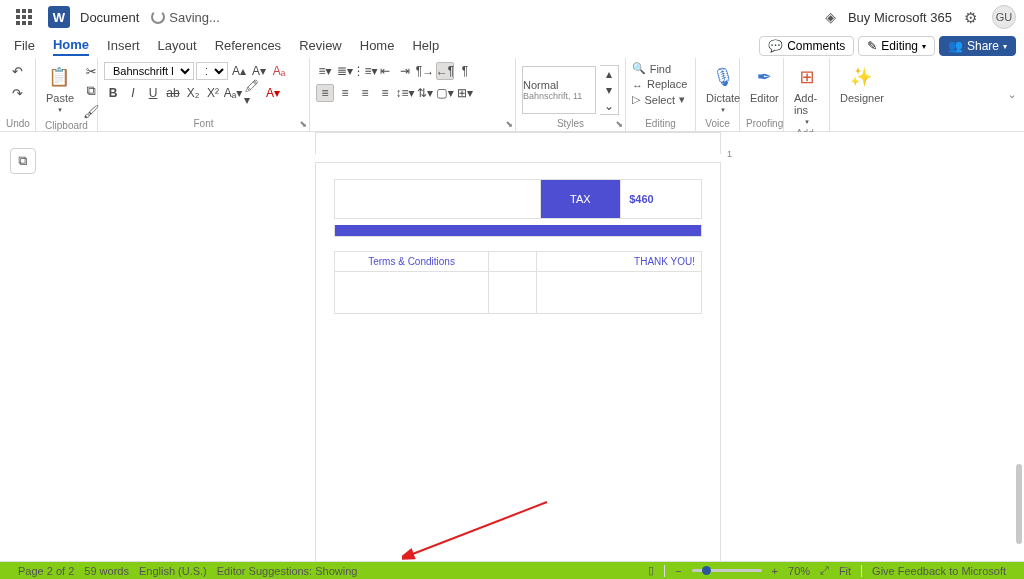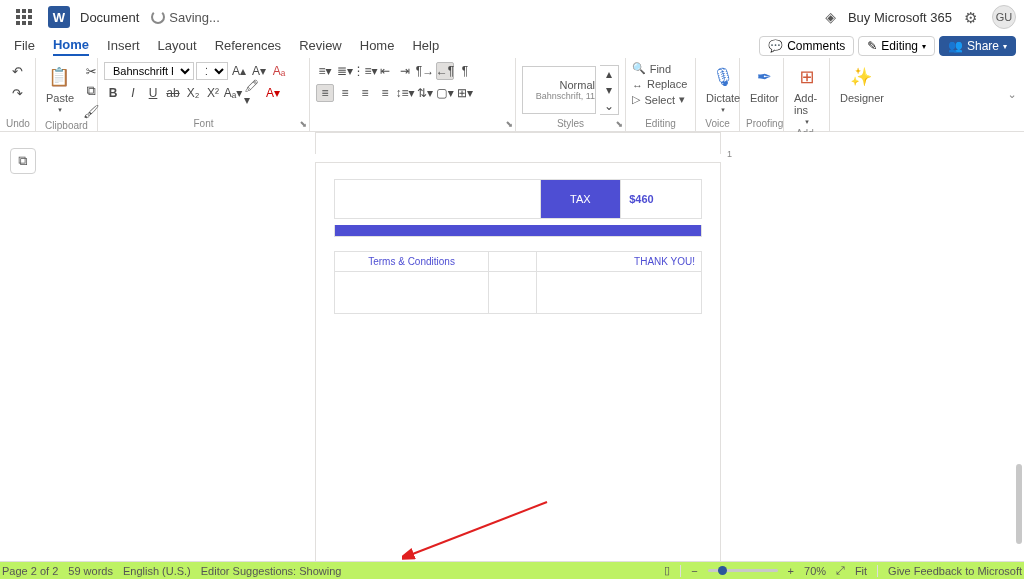--- a/index.html
+++ b/index.html
@@ -38,21 +38,21 @@
 .ribbon-group .content { display: flex; align-items: flex-start; gap: 4px; flex: 1; }
 .ribbon-icon { width: 18px; height: 18px; display: flex; align-items: center; justify-content: center; color: #4a4a4a; font-size: 13px; }
 .big-btn { display: flex; flex-direction: column; align-items: center; gap: 2px; padding: 2px 4px; font-size: 11px; }
 .big-btn .icon-lg { width: 26px; height: 26px; display: flex; align-items: center; justify-content: center; font-size: 18px; color: #4a4a4a; }
 .big-btn .chev { font-size: 7px; }
 .vstack { display: flex; flex-direction: column; gap: 2px; }
 .font-select { border: 1px solid #ccc; font-size: 11px; padding: 1px 4px; background: #fff; }
 .font-row { display: flex; gap: 2px; align-items: center; }
 .icon-btn { width: 18px; height: 18px; display: flex; align-items: center; justify-content: center; font-size: 12px; color: #4a4a4a; border-radius: 2px; }
 .icon-btn.active { background: #e1dfdd; border: 1px solid #bbb; }
-.style-box { border: 1px solid #ccc; width: 78px; height: 48px; display: flex; flex-direction: column; align-items: flex-end; justify-content: center; font-size: 11px; }
+.style-box { border: 1px solid #ccc; width: 78px; height: 48px; display: flex; flex-direction: column; align-items: flex-start; justify-content: center; font-size: 11px; }
 .style-box .style-sub { font-size: 9px; color: #888; }
 .editing-links { display: flex; flex-direction: column; gap: 3px; font-size: 11px; }
 .editing-links .row { display: flex; align-items: center; gap: 4px; }
 .dialog-launcher { position: absolute; right: 2px; bottom: 2px; font-size: 9px; color: #888; }
 .ribbon-overflow { width: 24px; display: flex; align-items: center; justify-content: center; }
 
 
 .doc-area { position: absolute; top: 132px; bottom: 18px; left: 0; right: 0; background: #fff; overflow: hidden; }
 .side-btn { position: absolute; left: 10px; top: 16px; width: 26px; height: 26px; border: 1px solid #d1d1d1; border-radius: 4px; display: flex; align-items: center; justify-content: center; font-size: 13px; color: #555; }
 .page-prev { position: absolute; left: 315px; top: 0; width: 406px; height: 22px; background: #fff; border: 1px solid #e1dfdd; border-bottom: none; }
@@ -70,21 +70,21 @@
 .footer-table td { border: 1px solid #e0e0e0; font-size: 10px; padding: 4px 6px; vertical-align: top; }
 .footer-table .tc { color: #4e4ed3; width: 42%; height: 18px; text-align: center; }
 .footer-table .thanks { color: #4e4ed3; text-align: right; width: 58%; font-size: 10px; margin-left: 24px; }
 .footer-table .empty-tall { height: 42px; }
 
 .arrow { position: absolute; left: 402px; top: 365px; pointer-events: none; }
 
 .scroll-ind { position: absolute; right: 2px; top: 332px; width: 6px; height: 80px; background: #c8c8c8; border-radius: 3px; }
 
 
-.status-bar { position: absolute; bottom: 0; left: 0; right: 0; height: 18px; background: #bef264; border-top: 1px solid #e1dfdd; display: flex; align-items: center; font-size: 11px; color: #555; padding: 0 2px; gap: 10px; }
+.status-bar { position: absolute; bottom: 0; left: 0; right: 0; height: 18px; background: #84cc16; border-top: 1px solid #e1dfdd; display: flex; align-items: center; font-size: 11px; color: #555; padding: 0 18px; gap: 10px; }
 .status-bar .right { margin-left: auto; display: flex; align-items: center; gap: 10px; }
 .status-bar .zoom-slider { width: 70px; height: 3px; background: #c8c8c8; border-radius: 2px; position: relative; }
 .status-bar .zoom-slider .thumb { position: absolute; left: 10px; top: -3px; width: 9px; height: 9px; background: #2b579a; border-radius: 50%; }
 .status-bar .divider { width: 1px; height: 12px; background: #ddd; }
 </style>
 </head>
 <body>
 
 <div class="title-bar">
   <div class="apps-icon">

